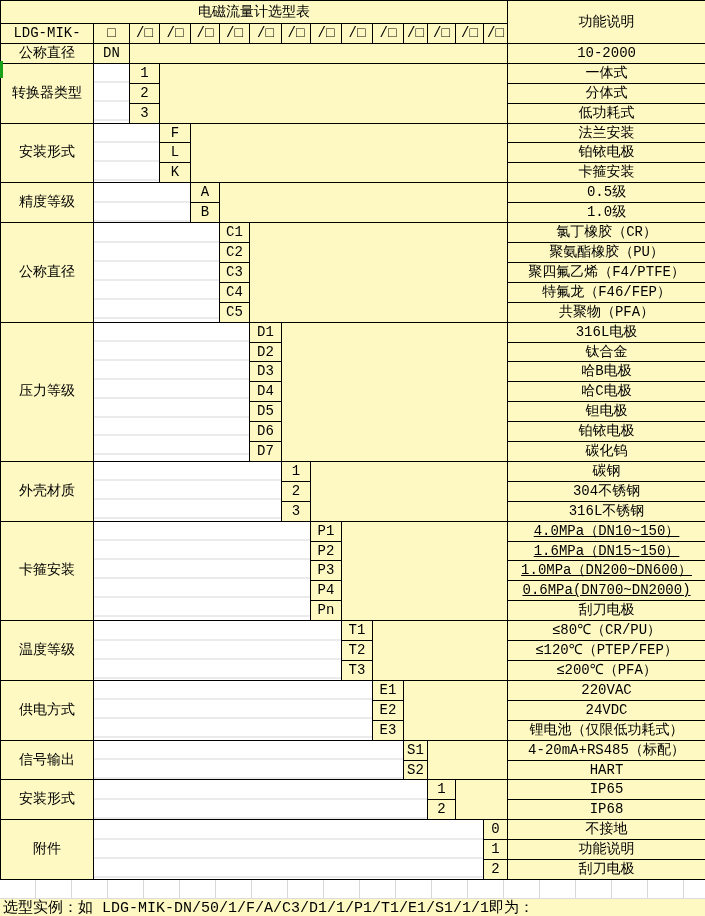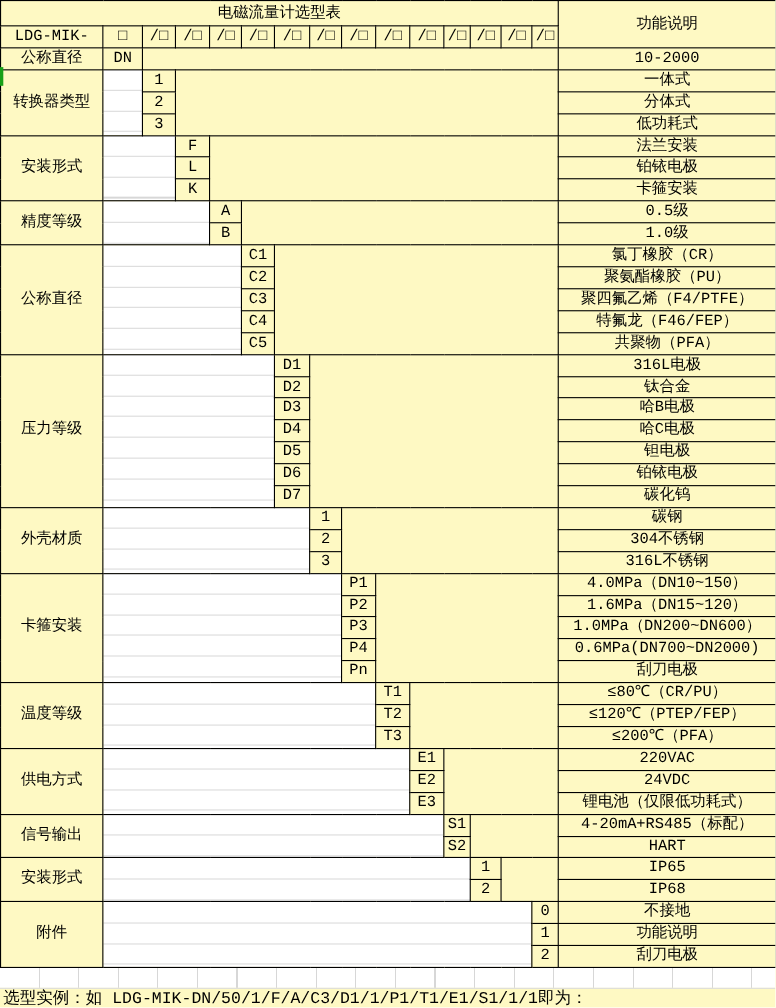--- a/index.html
+++ b/index.html
@@ -7,21 +7,21 @@
         font-family:"Liberation Mono","DejaVu Sans Mono",monospace;}
   table.sel{border-collapse:collapse;table-layout:fixed;width:705px;}
   table.sel td{border:1px solid #000;padding:0;font-size:14px;line-height:18.9px;
         text-align:center;overflow:hidden;white-space:nowrap;vertical-align:middle;}
   tr.r{height:18.9px;}
   tr.title-row{height:23px;}
   td.title-cell{font-size:15px;}
   td.desc-head{font-size:15px;}
   td.label{text-align:left;padding-left:8px;margin-top:28px;}
   td.dn{text-align:left;padding-left:3px;}
-  td.al{text-align:left;padding-left:3px;}
+  td.al{text-align:left;padding-left:3px;text-decoration:underline;}
   td.lf{background:repeating-linear-gradient(to bottom,#fff 0,#fff 17.9px,#d7d7d7 17.9px,#d7d7d7 18.9px);}
   td.code{font-size:14px;}
   .band-top{height:18px;border-bottom:1px solid #dcdcdc;
         background:repeating-linear-gradient(to right,#fff 0,#fff 35px,#d7d7d7 35px,#d7d7d7 36px);}
   .example{font-size:15px;}
   .example .ln{line-height:19px;height:19px;white-space:nowrap;overflow:hidden;padding-left:3px;}
   .example b{font-weight:normal;}
   #green-marker{position:absolute;left:0;top:61px;width:3px;height:17px;}
 </style>
 </head>
@@ -198,21 +198,21 @@
 
   <tr class="r">
     <td class="label" rowspan="5">卡箍安装</td>
     <td class="lf" rowspan="5" colspan="7"></td>
     <td class="code">P1</td>
     <td rowspan="5" colspan="6"></td>
     <td class="al">4.0MPa（DN10~150）</td>
   </tr>
   <tr class="r">
           <td class="code">P2</td>
-      <td class="al">1.6MPa（DN15~120）</td>
+      <td class="al">1.6MPa（DN15~150）</td>
         </tr>
   <tr class="r">
           <td class="code">P3</td>
       <td class="al">1.0MPa（DN200~DN600）</td>
         </tr>
   <tr class="r">
           <td class="code">P4</td>
       <td class="al">0.6MPa(DN700~DN2000)</td>
         </tr>
   <tr class="r">

